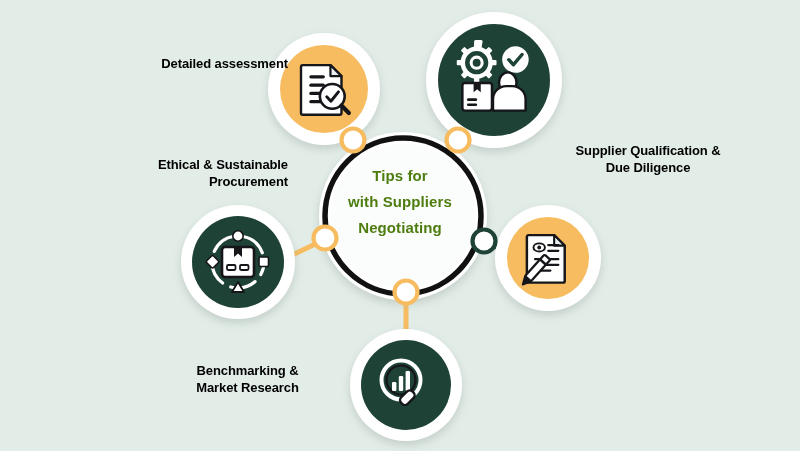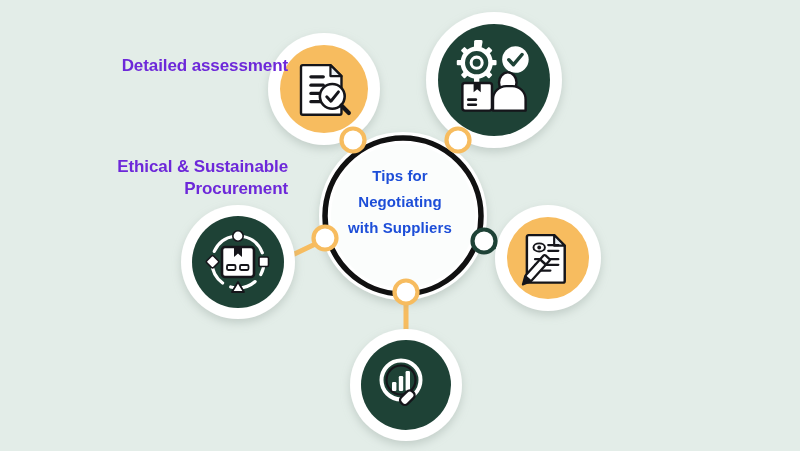--- a/index.html
+++ b/index.html
@@ -25,30 +25,30 @@
     top: 0;
     width: 800px;
     height: 451px;
   }
   .hub-text {
     position: absolute;
     left: 330px;
     top: 163px;
     width: 140px;
     text-align: center;
-    color: #1d4ed8;
+    color: #4d7c0f;
     font-weight: bold;
     font-size: 15px;
     line-height: 1.72;
     letter-spacing: 0.1px;
   }
   .node-label {
     position: absolute;
-    color: #6d28d9;
-    font-size: 17px;
+    color: #000000;
+    font-size: 13px;
     font-weight: 600;
     line-height: 1.32;
     letter-spacing: -0.1px;
     white-space: pre-line;
   }
   .label-detailed-assessment {
     left: 58px;
     top: 55px;
     width: 230px;
     text-align: right;
@@ -233,25 +233,29 @@
       <circle cx="353" cy="140" r="11.5" fill="#ffffff" stroke="#f7bc5f" stroke-width="4.2"></circle>
       <circle cx="458" cy="140" r="11.5" fill="#ffffff" stroke="#f7bc5f" stroke-width="4.2"></circle>
       <circle cx="484" cy="241" r="11.5" fill="#ffffff" stroke="#1e4236" stroke-width="4.2"></circle>
       <circle cx="406" cy="292" r="11.5" fill="#ffffff" stroke="#f7bc5f" stroke-width="4.2"></circle>
       <circle cx="325" cy="238" r="11.5" fill="#ffffff" stroke="#f7bc5f" stroke-width="4.2"></circle>
     </g>
   </svg>
 
   <div class="hub-text">
     <div>Tips for</div>
+    <div>with Suppliers</div>
     <div>Negotiating</div>
-    <div>with Suppliers</div>
   </div>
 
   <div class="node-label label-detailed-assessment">Detailed assessment</div>
 
-
-
+  <div class="node-label label-supplier-qualification">Supplier Qualification &amp;
+Due Diligence</div>
+
+
+  <div class="node-label label-benchmarking">Benchmarking &amp;
+Market Research</div>
 
   <div class="node-label label-ethical-procurement">Ethical &amp; Sustainable
 Procurement</div>
 
 </div>
 
 </body></html>

